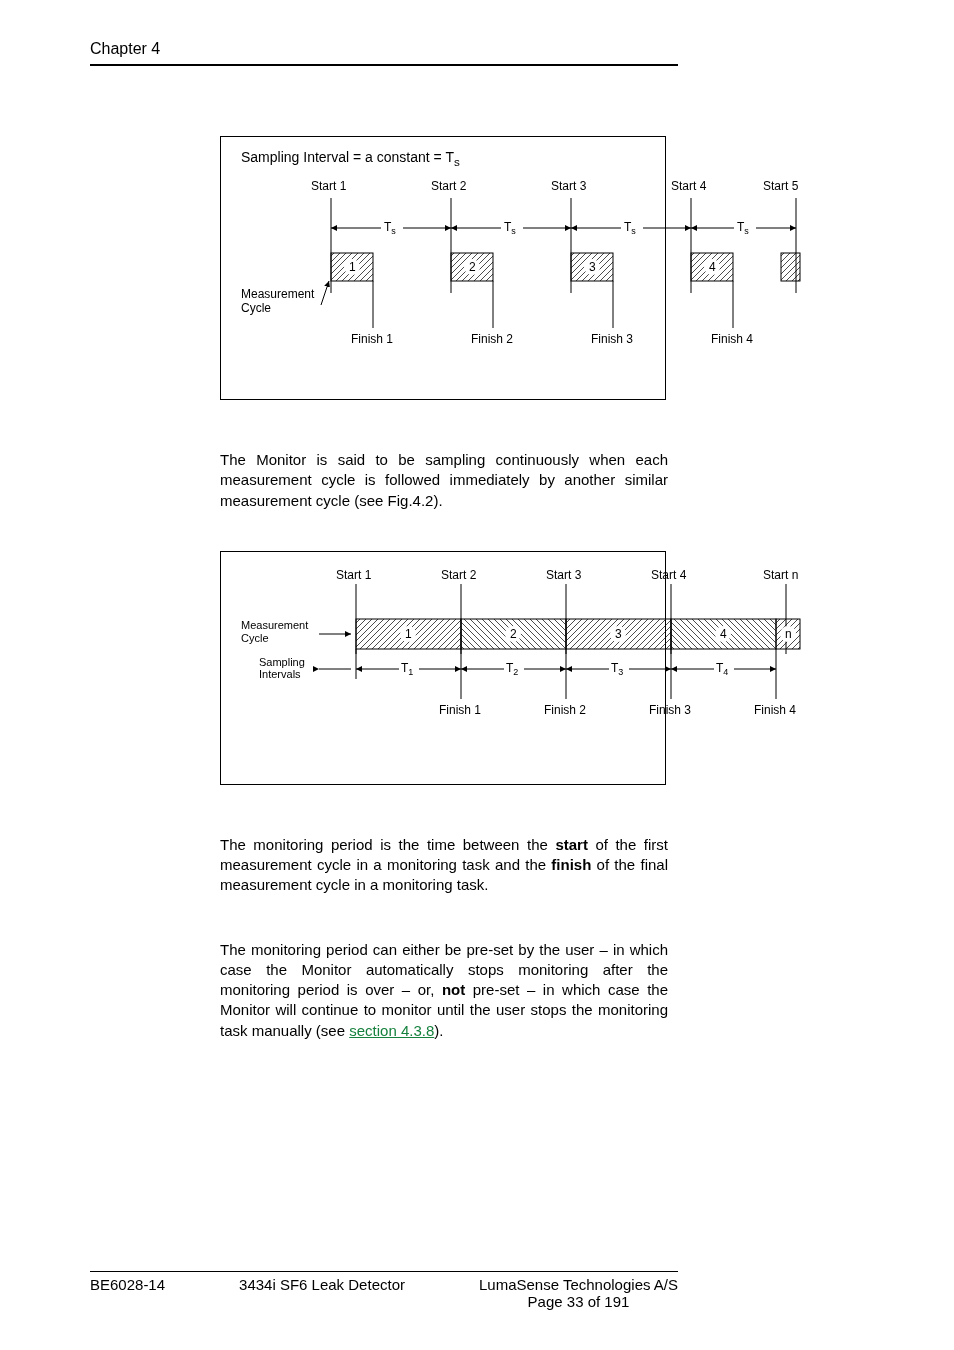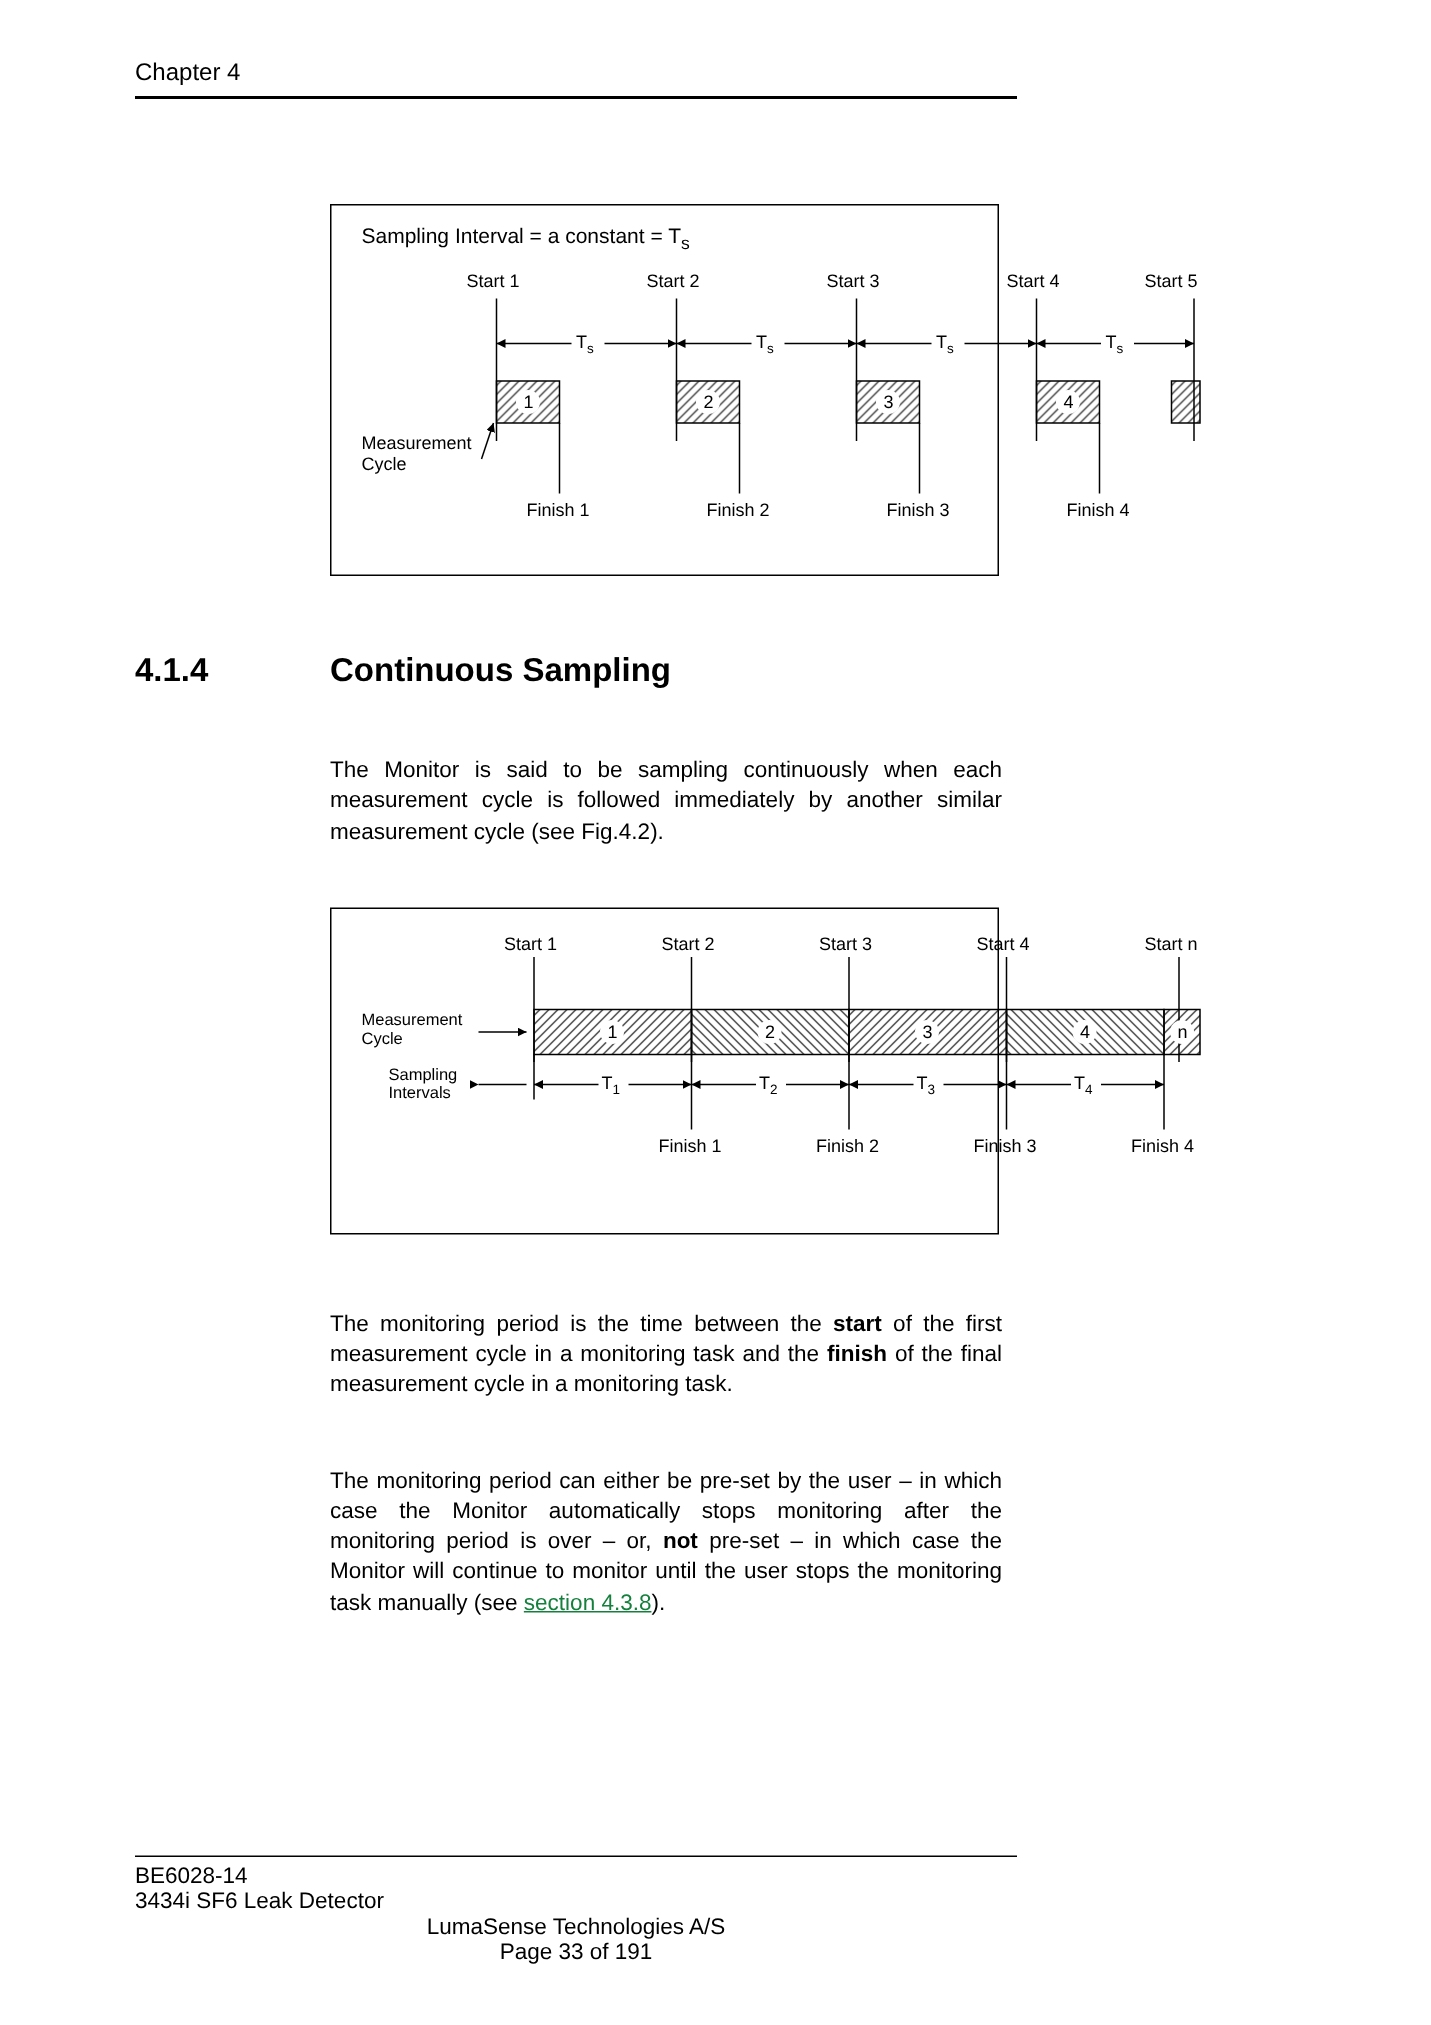--- a/index.html
+++ b/index.html
@@ -25,21 +25,21 @@
   }
   .hr-heavy {
     border: none;
     border-top: 2px solid #000;
     margin: 0 0 70px 0;
   }
   .figure-box {
     border: 1px solid #000;
     margin-left: 130px;
     margin-right: 12px;
-    padding: 12px 20px 14px 20px;
+    padding: 12px 20px 30px 20px;
     position: relative;
   }
   .fig1 { height: 220px; margin-bottom: 50px; }
   .fig2 { height: 190px; margin-bottom: 50px; }
   .fig-caption-inside {
     font-family: Arial, sans-serif;
     font-size: 14px;
     margin-bottom: 10px;
   }
   .sec-head {
@@ -77,21 +77,20 @@
   }
   .hr-foot {
     border: none;
     border-top: 1px solid #000;
     margin: 0 0 4px 0;
   }
   .foot-row {
     display: flex;
     justify-content: space-between;
     font-size: 15px;
-    flex-direction: column;
   }
   .foot-row .right { text-align: center; }
   svg { display: block; }
   .svg-text { font-family: Arial, sans-serif; font-size: 12px; }
   .svg-text-sm { font-family: Arial, sans-serif; font-size: 11px; }
 </style>
 </head>
 <body>
 
 <div class="page">
@@ -170,24 +169,20 @@
       <text x="350" y="165" class="svg-text">Finish 3</text>
       <text x="470" y="165" class="svg-text">Finish 4</text>
 
       <text x="0" y="120" class="svg-text">Measurement</text>
       <text x="0" y="134" class="svg-text">Cycle</text>
 
       <line x1="80" y1="127" x2="88" y2="103" stroke="#000" stroke-width="1" marker-end="url(#arr)"></line>
     </svg>
   </div>
 
-  <div class="sec-head">
-    <div class="sec-num">4.1.4</div>
-    <div class="sec-title">Continuous Sampling</div>
-  </div>
   <p class="body-para">The Monitor is said to be sampling continuously when each measurement cycle is followed immediately by another similar measurement cycle (see Fig.4.2).</p>
 
   <div class="figure-box fig2" style="margin-top:40px;">
     <svg width="560" height="175">
       <defs>
         <pattern id="hatch2" patternUnits="userSpaceOnUse" width="6" height="6">
           <path d="M-1,1 l2,-2 M0,6 l6,-6 M5,7 l2,-2" stroke="#000" stroke-width="0.7"></path>
         </pattern>
         <pattern id="hatch2b" patternUnits="userSpaceOnUse" width="6" height="6">
           <path d="M-1,5 l2,2 M0,0 l6,6 M5,-1 l2,2" stroke="#000" stroke-width="0.7"></path>

